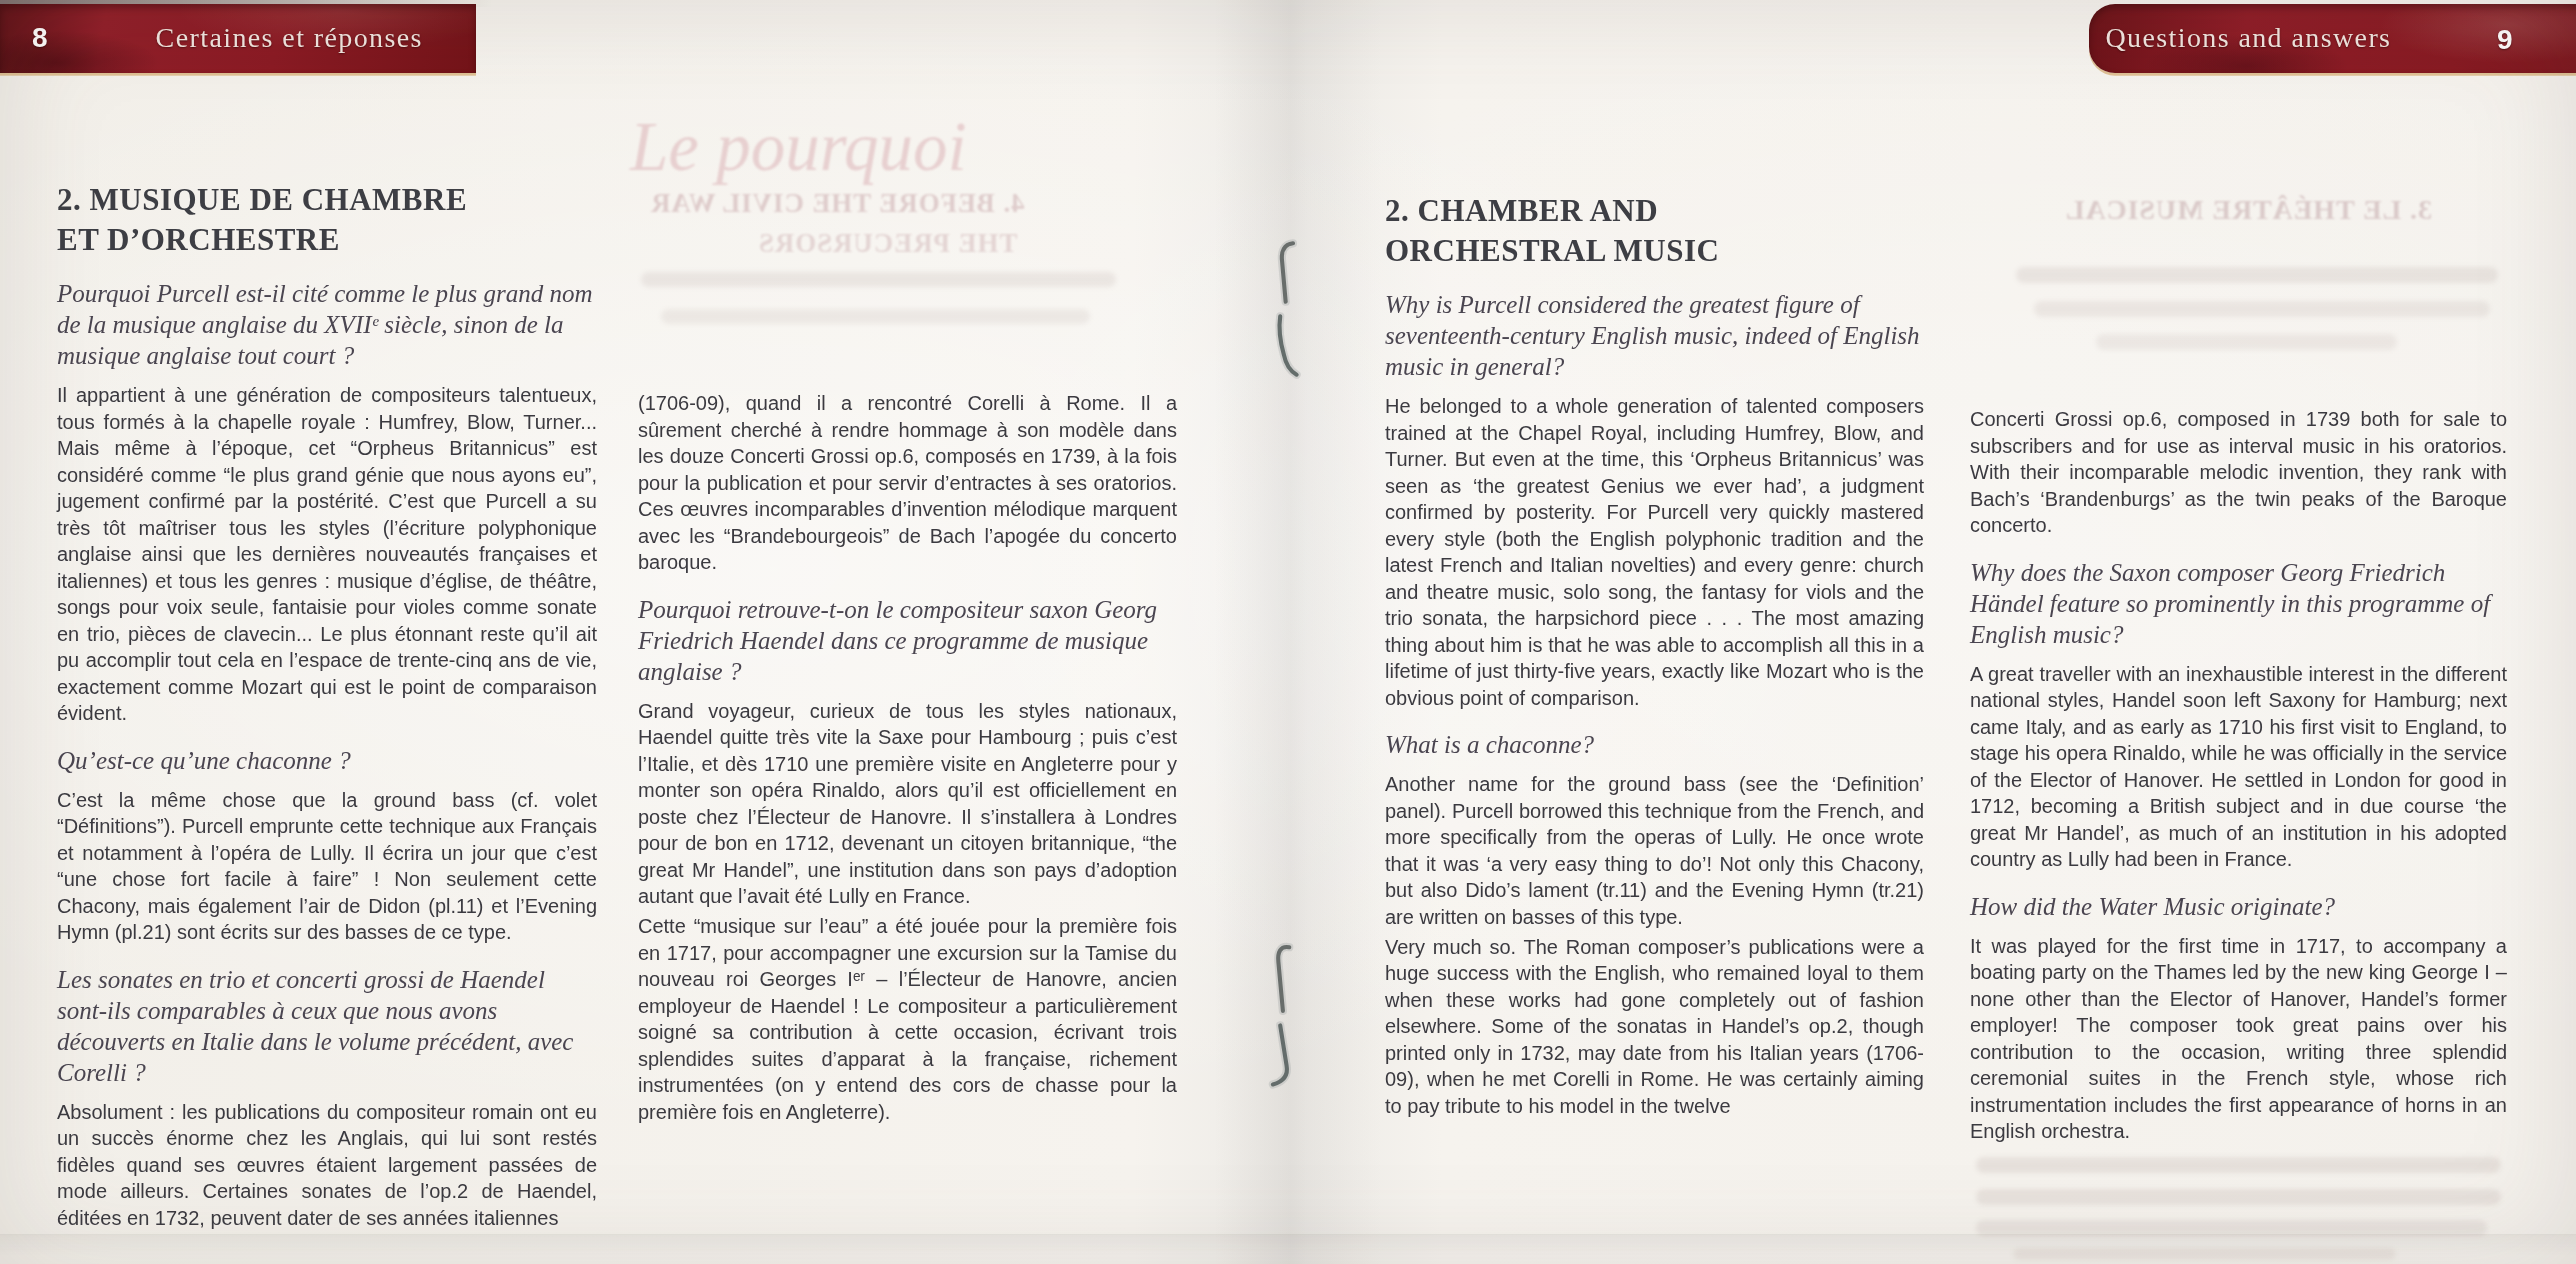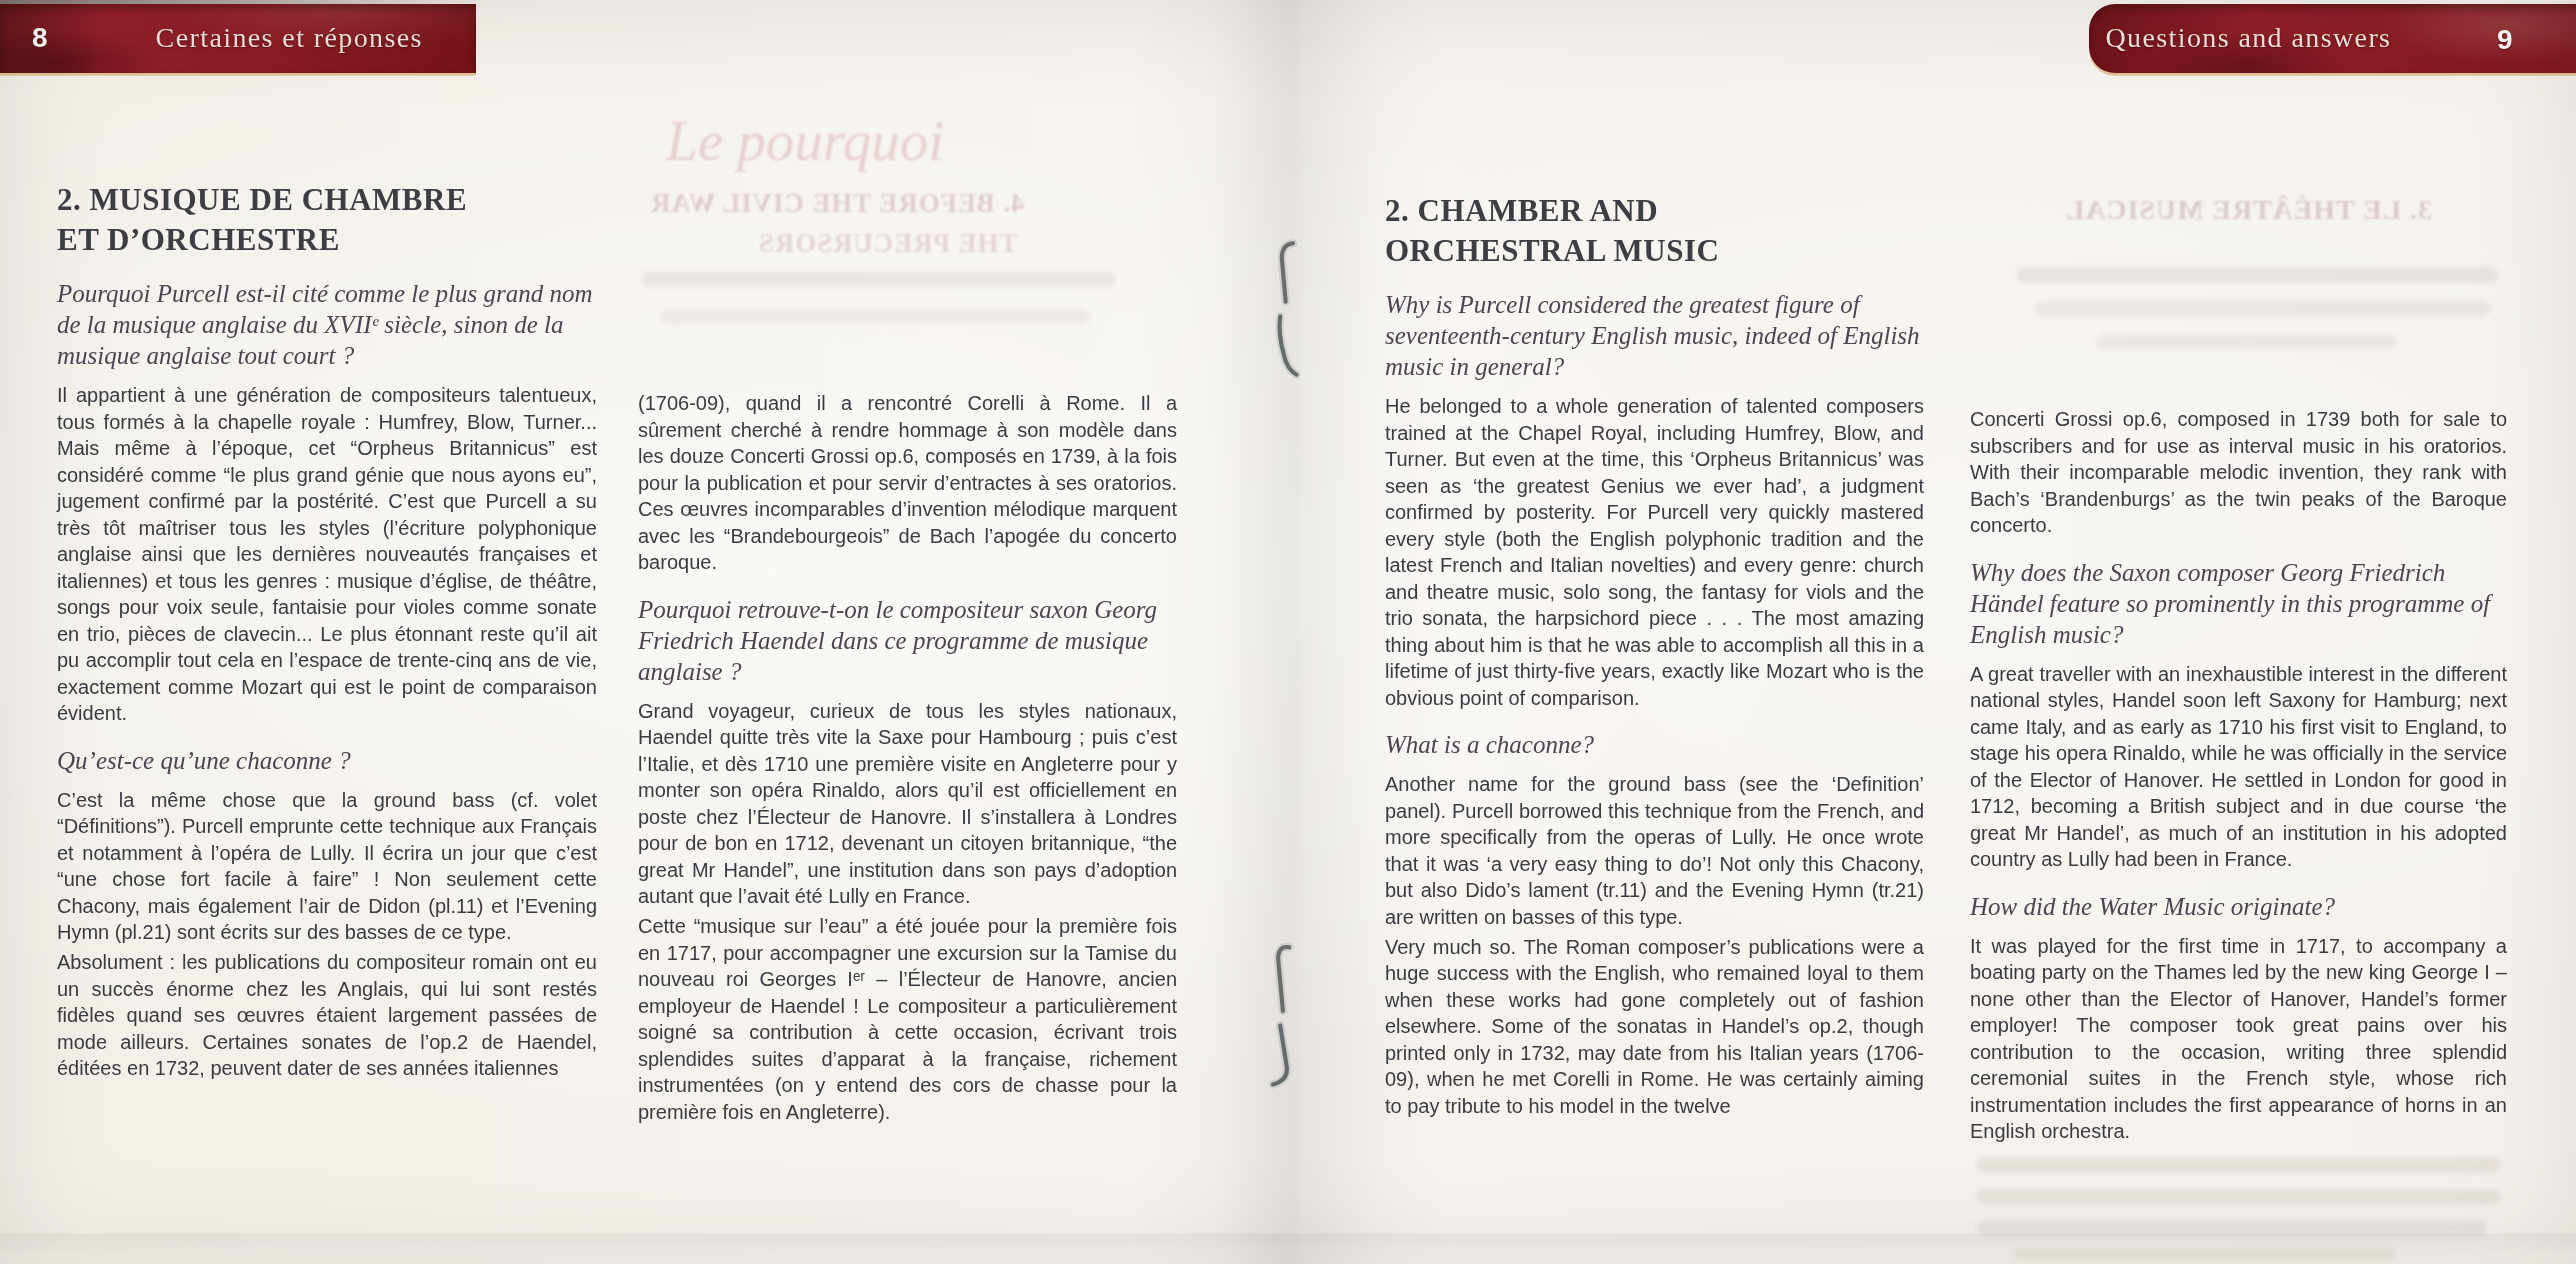--- a/index.html
+++ b/index.html
@@ -116,21 +116,21 @@
     <span class="pagenum">8</span>
     <span class="banner-title">Certaines et réponses</span>
   </div>
 
   <div class="banner banner-right">
     <span class="banner-title">Questions and answers</span>
     <span class="pagenum">9</span>
   </div>
 
   <div id="ghost-layer">
-      <div class="ghost-text it" style="font-size: 57px; color: rgb(220, 179, 183); left: 666px; top: 108px; opacity: 0.55;">Le pourquoi</div>
+      <div class="ghost-text it" style="font-size: 69px; color: rgb(220, 179, 183); left: 630px; top: 108px; opacity: 0.55;">Le pourquoi</div>
       <div class="ghost-text mir bd" style="font-size: 27px; color: rgb(187, 145, 150); left: 650px; top: 188px; opacity: 0.4;">4. BEFORE THE CIVIL WAR</div>
       <div class="ghost-text mir bd" style="font-size: 27px; color: rgb(187, 145, 150); left: 758px; top: 228px; opacity: 0.32;">THE PRECURSORS</div>
       <div class="ghost-bar" style="width: 475px; height: 14.6px; left: 641px; top: 272px; opacity: 0.13;"></div>
       <div class="ghost-bar" style="width: 429px; height: 14.6px; left: 661px; top: 309px; opacity: 0.11;"></div>
       <div class="ghost-text mir bd" style="font-size: 28px; color: rgb(181, 146, 150); left: 2065px; top: 194px; opacity: 0.42;">3. LE THÉÂTRE MUSICAL</div>
       <div class="ghost-bar" style="width: 482px; height: 15.5px; left: 2016px; top: 267px; opacity: 0.14;"></div>
       <div class="ghost-bar" style="width: 456px; height: 15.5px; left: 2034px; top: 301px; opacity: 0.12;"></div>
       <div class="ghost-bar" style="width: 301px; height: 15.5px; left: 2096px; top: 334px; opacity: 0.11;"></div>
       <div class="ghost-bar" style="width: 525px; height: 16.4px; left: 1976px; top: 1157px; opacity: 0.15;"></div>
       <div class="ghost-bar" style="width: 525px; height: 16.4px; left: 1976px; top: 1189px; opacity: 0.14;"></div>
@@ -138,20 +138,21 @@
       <div class="ghost-bar" style="width: 383px; height: 12px; left: 2013px; top: 1248px; opacity: 0.11;"></div>
     </div>
 
   <div class="col" id="col-l1">
       <div class="blk title">2. MUSIQUE DE CHAMBRE
 ET D’ORCHESTRE</div>
       <div class="blk question">Pourquoi Purcell est-il cité comme le plus grand nom de la musique anglaise du XVIIᵉ siècle, sinon de la musique anglaise tout court ?</div>
       <div class="blk body">Il appartient à une génération de compositeurs talentueux, tous formés à la chapelle royale : Humfrey, Blow, Turner... Mais même à l’époque, cet “Orpheus Britannicus” est considéré comme “le plus grand génie que nous ayons eu”, jugement confirmé par la postérité. C’est que Purcell a su très tôt maîtriser tous les styles (l’écriture polyphonique anglaise ainsi que les dernières nouveautés françaises et italiennes) et tous les genres : musique d’église, de théâtre, songs pour voix seule, fantaisie pour violes comme sonate en trio, pièces de clavecin... Le plus étonnant reste qu’il ait pu accomplir tout cela en l’espace de trente-cinq ans de vie, exactement comme Mozart qui est le point de comparaison évident.</div>
       <div class="blk question">Qu’est-ce qu’une chaconne ?</div>
       <div class="blk body">C’est la même chose que la ground bass (cf. volet “Définitions”). Purcell emprunte cette technique aux Français et notamment à l’opéra de Lully. Il écrira un jour que c’est “une chose fort facile à faire” ! Non seulement cette Chacony, mais également l’air de Didon (pl.11) et l’Evening Hymn (pl.21) sont écrits sur des basses de ce type.</div>
+      <div class="blk question">Les sonates en trio et concerti grossi de Haendel sont-ils comparables à ceux que nous avons découverts en Italie dans le volume précédent, avec Corelli ?</div>
       <div class="blk body">Absolument : les publications du compositeur romain ont eu un succès énorme chez les Anglais, qui lui sont restés fidèles quand ses œuvres étaient largement passées de mode ailleurs. Certaines sonates de l’op.2 de Haendel, éditées en 1732, peuvent dater de ses années italiennes</div>
     </div>
   <div class="col" id="col-l2">
       <div class="blk body">(1706-09), quand il a rencontré Corelli à Rome. Il a sûrement cherché à rendre hommage à son modèle dans les douze Concerti Grossi op.6, composés en 1739, à la fois pour la publication et pour servir d’entractes à ses oratorios. Ces œuvres incomparables d’invention mélodique marquent avec les “Brandebourgeois” de Bach l’apogée du concerto baroque.</div>
       <div class="blk question">Pourquoi retrouve-t-on le compositeur saxon Georg Friedrich Haendel dans ce programme de musique anglaise ?</div>
       <div class="blk body">Grand voyageur, curieux de tous les styles nationaux, Haendel quitte très vite la Saxe pour Hambourg ; puis c’est l’Italie, et dès 1710 une première visite en Angleterre pour y monter son opéra Rinaldo, alors qu’il est officiellement en poste chez l’Électeur de Hanovre. Il s’installera à Londres pour de bon en 1712, devenant un citoyen britannique, “the great Mr Handel”, une institution dans son pays d’adoption autant que l’avait été Lully en France.</div>
       <div class="blk body">Cette “musique sur l’eau” a été jouée pour la première fois en 1717, pour accompagner une excursion sur la Tamise du nouveau roi Georges Iᵉʳ – l’Électeur de Hanovre, ancien employeur de Haendel ! Le compositeur a particulièrement soigné sa contribution à cette occasion, écrivant trois splendides suites d’apparat à la française, richement instrumentées (on y entend des cors de chasse pour la première fois en Angleterre).</div>
     </div>
   <div class="col" id="col-r1">
       <div class="blk title">2. CHAMBER AND

